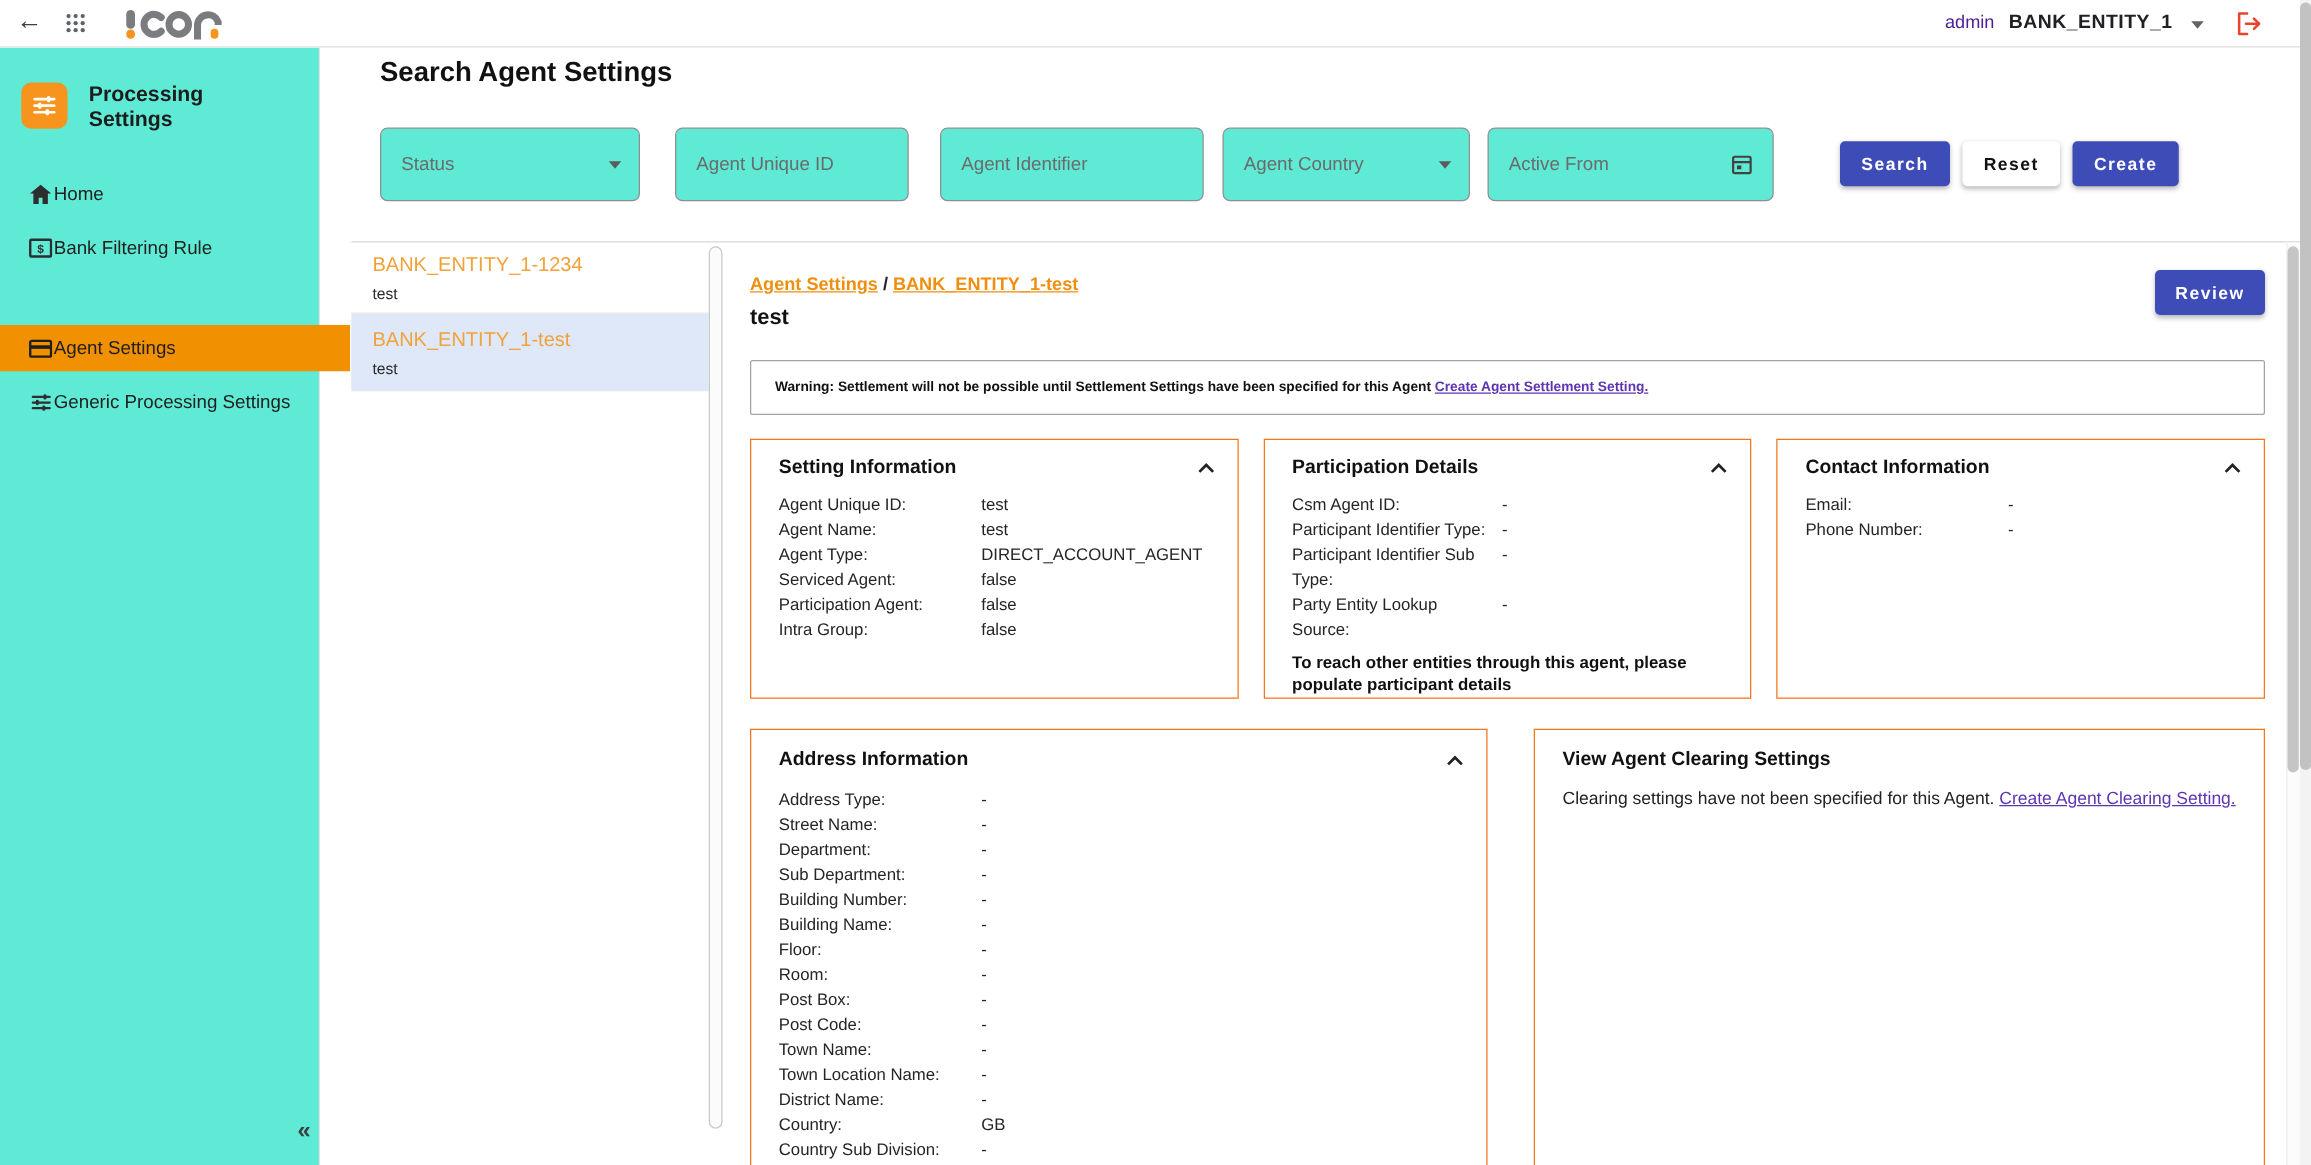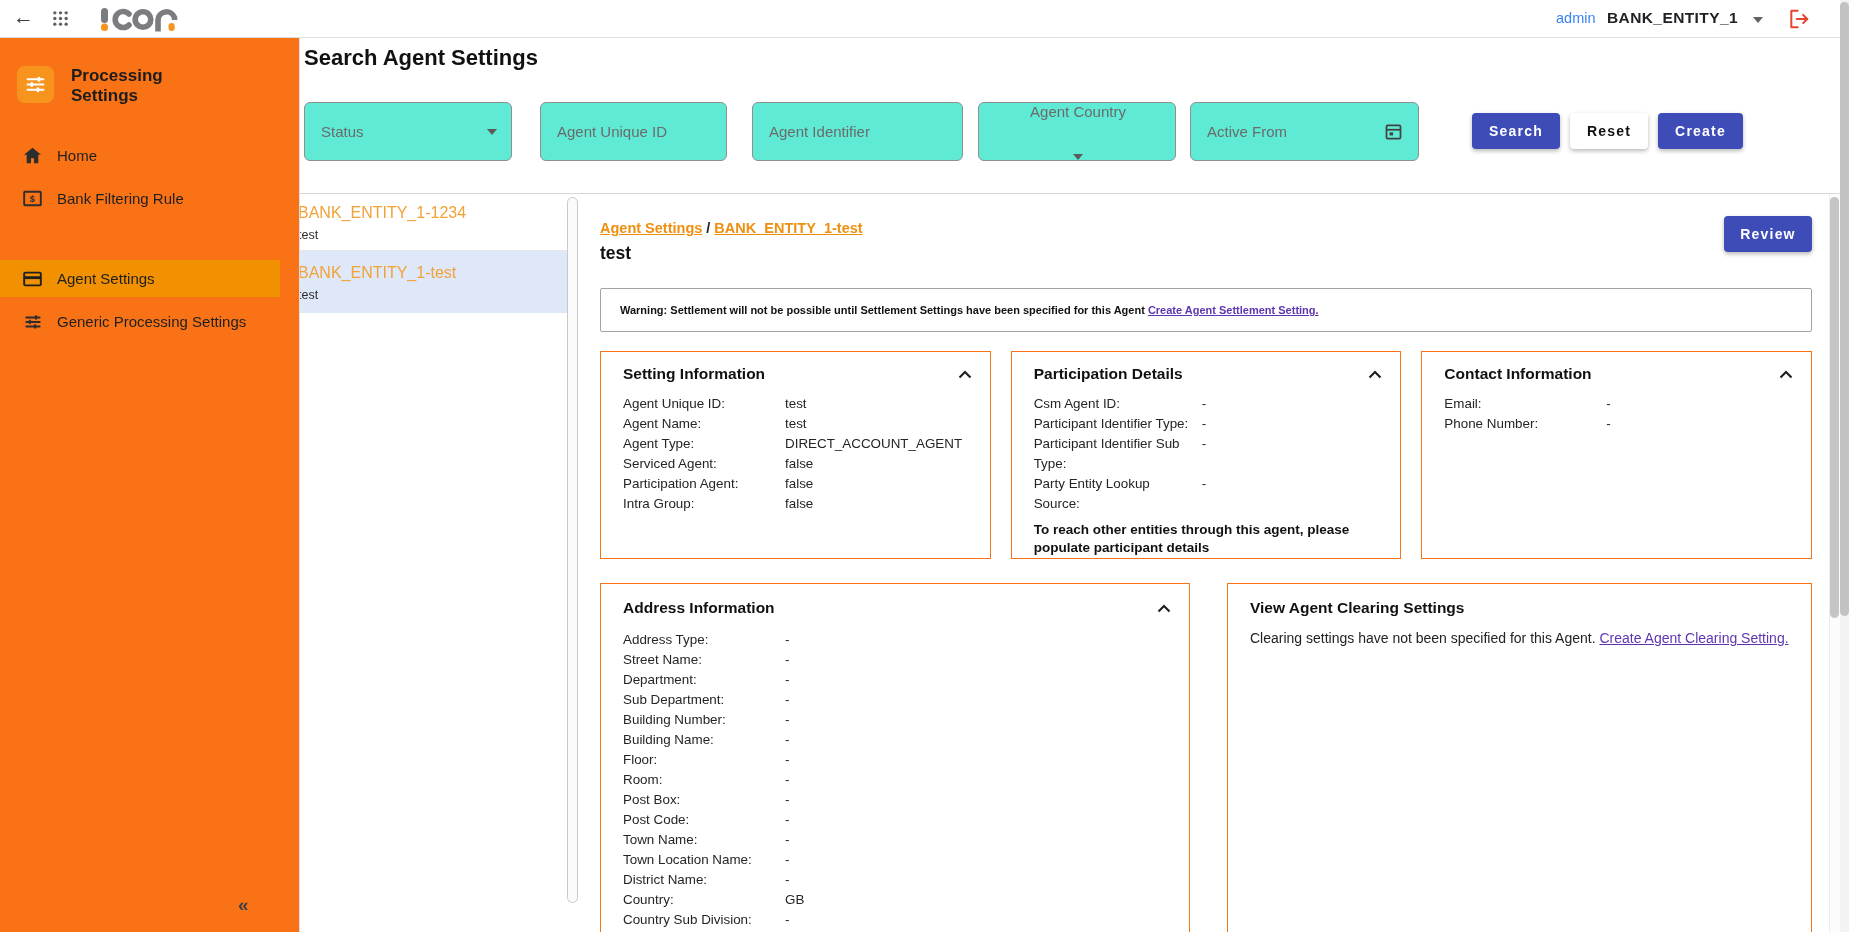--- a/index.html
+++ b/index.html
@@ -7,54 +7,54 @@
   body {
     position:relative; overflow:hidden; background:#fff;
     font-family:"Liberation Sans","DejaVu Sans",sans-serif; color:#1f1f1f;
   }
   
   .topbar { position:absolute; left:0; top:0; right:0; height:38px; background:#fff;
             border-bottom:1px solid #e0e0e0; z-index:20; }
   .back-btn { position:absolute; left:13px; top:5px; font-size:21px; color:#3c4043; cursor:pointer; }
   .apps-btn { position:absolute; left:52px; top:10px; cursor:pointer; }
   .logo { position:absolute; left:100px; top:7px; }
-  .admin-label { position:absolute; left:1556px; top:10px; font-size:14.5px; color:#3b82f6; }
+  .admin-label { position:absolute; left:1556px; top:10px; font-size:14.5px; color:#4c1d95; }
   .entity-name { position:absolute; left:1607px; top:9px; font-size:15.5px; font-weight:bold;
                  letter-spacing:.4px; color:#202124; cursor:pointer; }
   .entity-caret { position:absolute; left:1753px; top:17px; width:0; height:0;
                   border-left:5px solid transparent; border-right:5px solid transparent;
                   border-top:6px solid #5f6368; cursor:pointer; }
   .logout-btn { position:absolute; left:1788px; top:9px; cursor:pointer; }
 
   
-  .sidebar { position:absolute; left:0; top:38px; width:300px; bottom:0;
-             background:#f97316; border-right:1px solid #e0e0e0; z-index:10; }
+  .sidebar { position:absolute; left:0; top:38px; width:256px; bottom:0;
+             background:#5eead4; border-right:1px solid #e0e0e0; z-index:10; }
   .sb-header { position:absolute; left:17px; top:28px; display:flex; }
   .sb-badge { width:37px; height:37px; border-radius:8px; background:#F7941E;
               display:flex; align-items:center; justify-content:center; }
   .sb-title { margin-left:17px; font-size:17px; font-weight:bold; line-height:20px;
               color:#1c1c1c; width:120px; }
   .sb-item { position:absolute; left:0; width:280px; height:37px; display:flex;
              align-items:center; padding-left:22px; cursor:pointer; font-size:15px; color:#1f1f1f; }
   .sb-item .sb-ic { width:21px; display:flex; justify-content:center; }
-  .sb-item span.lbl { margin-left:14px; }
+  .sb-item span.lbl { margin-left:0; }
   .sb-item.active { background:#F19000; }
   .collapse-btn { position:absolute; left:238px; bottom:16px; font-size:19px; font-weight:bold;
                   color:#3c4043; cursor:pointer; letter-spacing:-2px; }
 
   
   .filter-bar { position:absolute; left:281px; top:38px; right:0; height:155px; background:#fff; }
   .page-h1 { position:absolute; left:23px; top:7px; font-size:22px; font-weight:bold; color:#111; }
   .field { position:absolute; top:64px; height:59px; border:1px solid #8f8f8f; border-radius:6px;
            display:flex; align-items:center; padding:0 14px 0 16px; font-size:15px; color:#6b6b6b;
            background:#5eead4; cursor:text; }
   .field.f-status { left:23px;  width:208px; cursor:pointer; }
   .field.f-uid    { left:259px; width:187px; }
   .field.f-ident  { left:471px; width:211px; }
-  .field.f-country{ left:697px; width:198px; cursor:pointer;flex-direction:column; }
+  .field.f-country{ left:697px; width:198px; cursor:pointer; }
   .field.f-active { left:909px; width:229px; }
   .field .grow { flex:1; }
   .sel-caret { width:0; height:0; border-left:5px solid transparent; border-right:5px solid transparent;
                border-top:6px solid #5c5c5c; }
   .btn { position:absolute; top:75px; height:36px; border:none; border-radius:4px;
          font-family:inherit; font-size:14px; font-weight:bold; letter-spacing:1.2px;
          display:flex; align-items:center; justify-content:center; cursor:pointer;
          box-shadow:0 2px 4px rgba(0,0,0,.28); }
   .btn.blue { background:#3E4CB8; color:#fff; }
   .btn.b-search { left:1191px; width:88px; }

